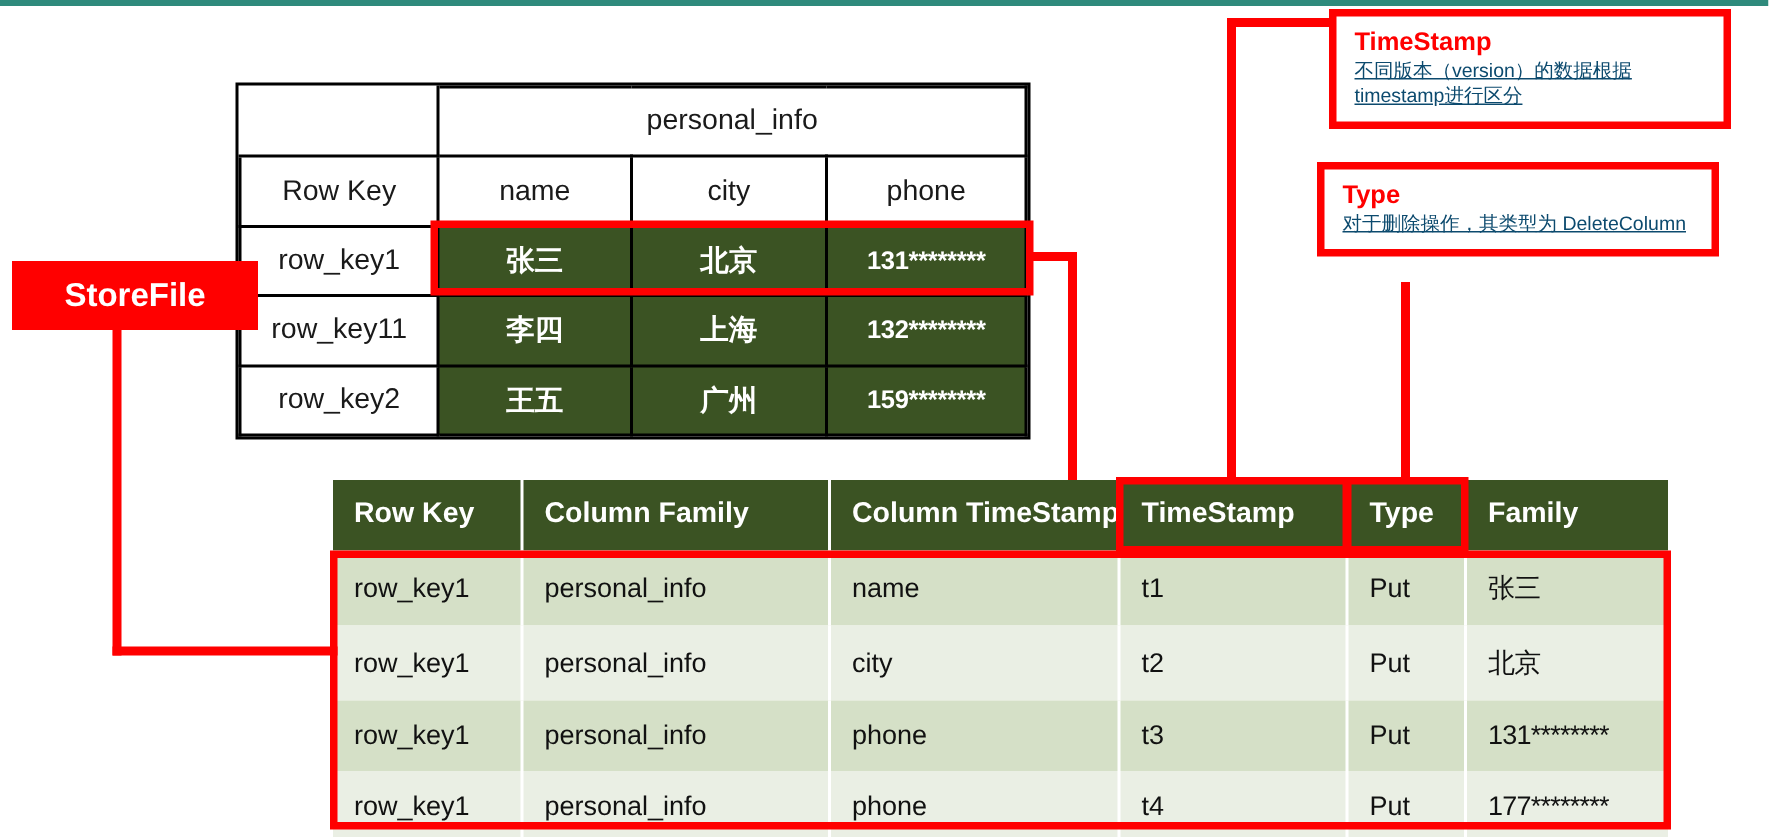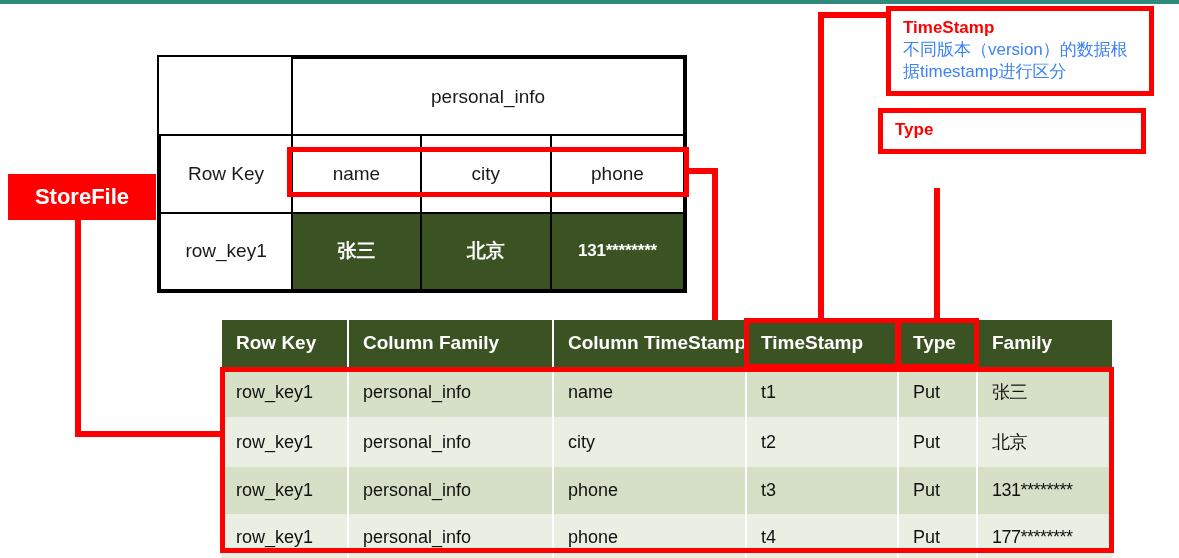--- a/index.html
+++ b/index.html
@@ -121,31 +121,32 @@
     padding: 6px 10px 8px 12px;
   }
   .callout .c-title {
     color: #ff0000;
     font-weight: bold;
     font-size: 17px;
     line-height: 1.25;
     margin-bottom: 1px;
   }
   .callout .c-body {
-    color: #3b82f6;
-    font-size: 17px;
+    color: #0c4a6e;
+    font-size: 13px;
     line-height: 1.28;
+    text-decoration: underline;
   }
   .callout-ts { left: 886px; top: 6px; width: 268px; }
   .callout-ty { left: 878px; top: 108px; width: 268px; }
 
   
   .storefile {
     position: absolute; left: 8px; top: 174px;
-    width: 148px; height: 46px;
+    width: 164px; height: 46px;
     background: #ff0000;
     color: #ffffff;
     font-weight: bold;
     font-size: 22px;
     display: flex; align-items: center; justify-content: center;
   }
 
   
   .conn { position: absolute; background: #ff0000; }
 
@@ -182,20 +183,32 @@
         <td class="rowkeycell">Row Key</td>
         <td class="c-name">name</td>
         <td class="c-city">city</td>
         <td class="c-phone">phone</td>
       </tr>
       <tr>
         <td>row_key1</td>
         <td class="green">张三</td>
         <td class="green">北京</td>
         <td class="green phone">131********</td>
+      </tr>
+      <tr>
+        <td>row_key11</td>
+        <td class="green">李四</td>
+        <td class="green">上海</td>
+        <td class="green phone">132********</td>
+      </tr>
+      <tr>
+        <td>row_key2</td>
+        <td class="green">王五</td>
+        <td class="green">广州</td>
+        <td class="green phone">159********</td>
       </tr>
     </tbody>
       </table>
   </div>
   <div class="hl-toprow"></div>
 
   <div class="bot-table">
     <table>
       <colgroup>
         <col class="col-rk">
@@ -256,20 +269,21 @@
   <div class="hl-ty-head"></div>
   <div class="hl-rows"></div>
 
   <div class="callout callout-ts">
     <div class="c-title">TimeStamp</div>
     <div class="c-body">不同版本（version）的数据根据timestamp进行区分</div>
   </div>
 
   <div class="callout callout-ty">
     <div class="c-title">Type</div>
+    <div class="c-body">对于删除操作，其类型为 DeleteColumn</div>
   </div>
 
   <div class="storefile">StoreFile</div>
 
   <div class="conn sf-v"></div>
   <div class="conn sf-h"></div>
 
   <div class="conn r1-h"></div>
   <div class="conn r1-v"></div>
 

